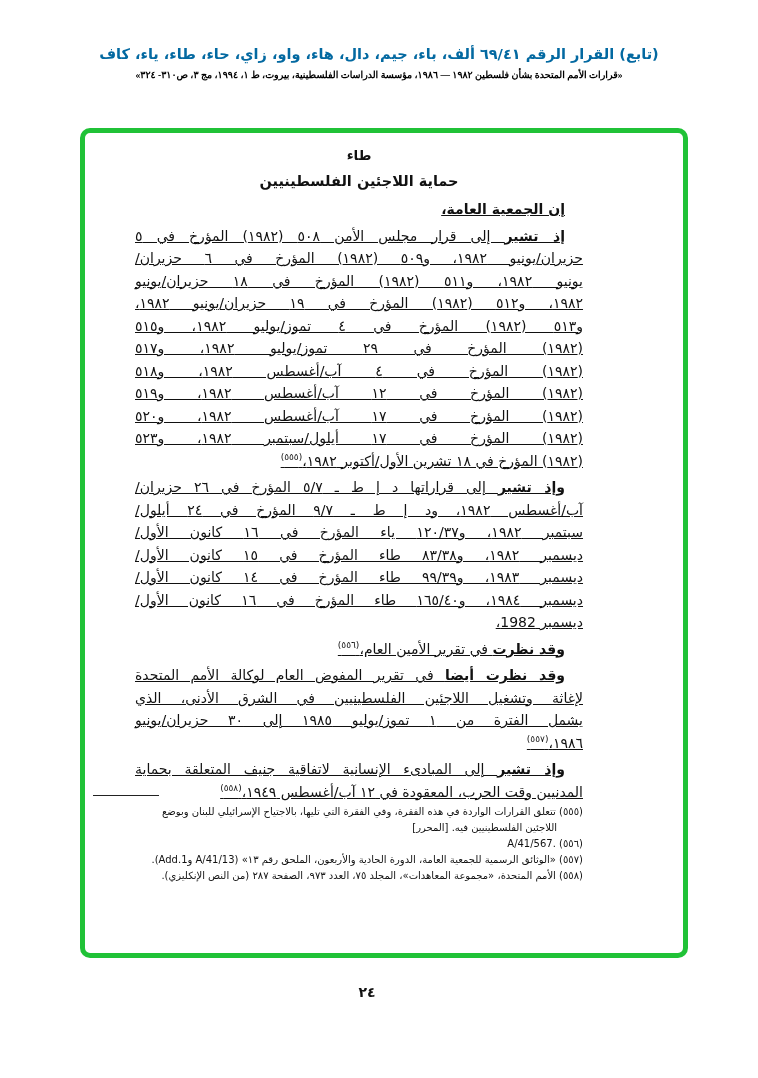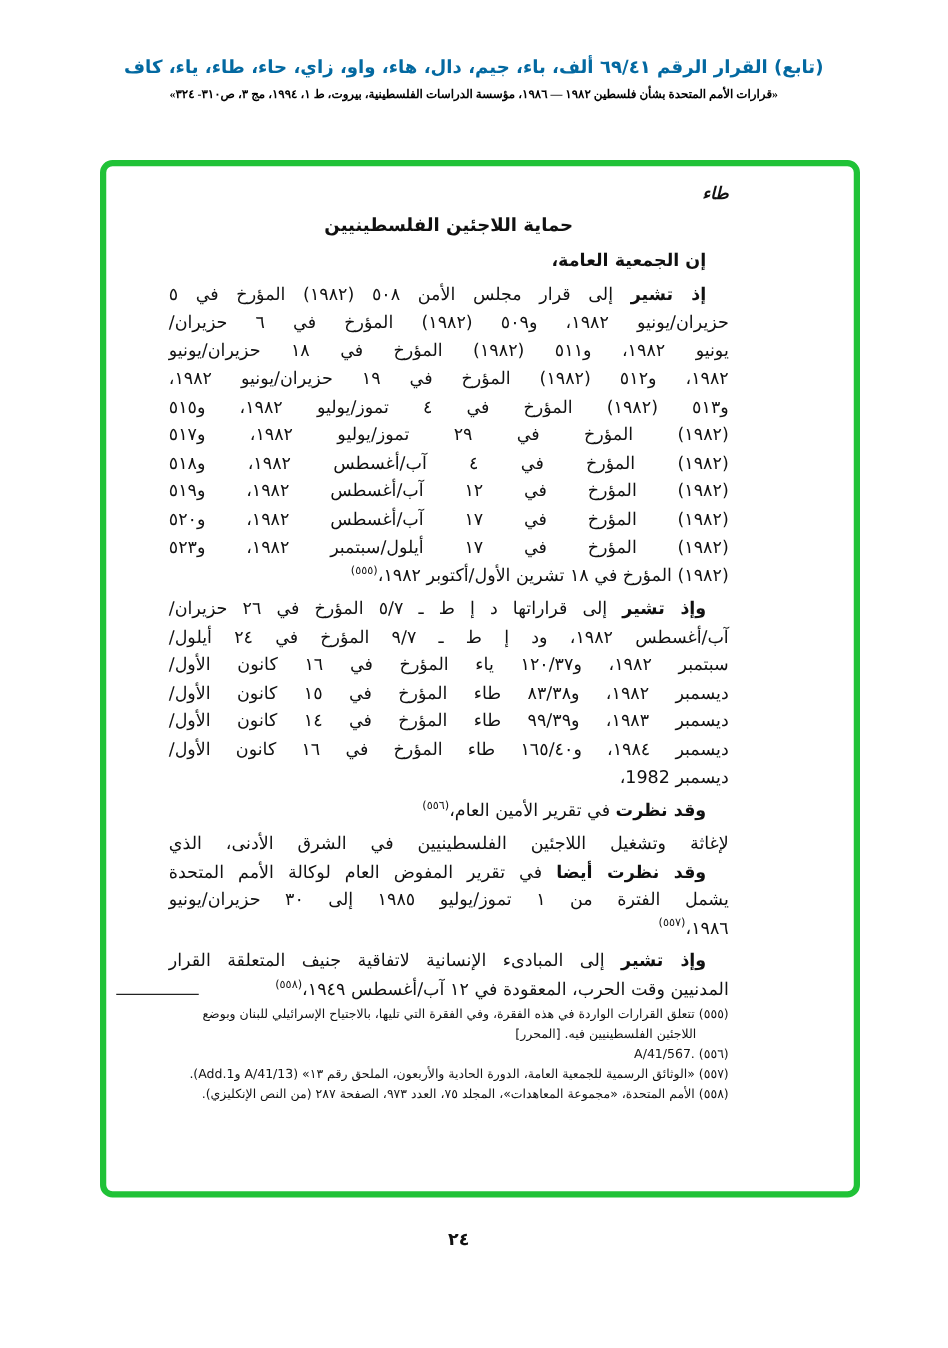--- a/index.html
+++ b/index.html
@@ -8,24 +8,24 @@
     font-family:"DejaVu Sans",sans-serif;color:#111;overflow:hidden;
   }
   .header{padding-top:46px;text-align:center;}
   .header-title{font-size:14.5px;font-weight:bold;color:#0369a1;}
   .header-source{font-size:9.5px;font-weight:bold;color:#000;margin-top:7px;font-family:Liberation Serif, serif;}
   .box{
     position:absolute;left:80px;top:128px;width:608px;height:830px;
     box-sizing:border-box;border:5px solid #20c237;border-radius:10px;
     padding:10px 100px 0 50px;overflow:hidden;
   }
-  .section-letter{text-align:right;font-weight:bold;font-size:13.5px;margin:4px 0 10px;font-style:italic;}
+  .section-letter{text-align:center;font-weight:bold;font-size:13.5px;margin:4px 0 10px;}
   .section-title{text-align:center;font-weight:bold;font-size:14.5px;margin:0 0 9px;}
   .para{margin:0 0 4px;font-size:14px;line-height:22.5px;}
-  .line{text-align:justify;text-align-last:justify;}
+  .line{text-align:justify;text-align-last:justify;text-decoration:underline;}
   .line.last{text-align:right;text-align-last:auto;}
   .line.ind{padding-right:18px;}
   .seg.b{font-weight:bold;}
   .sup{font-size:9px;vertical-align:6px;line-height:0;letter-spacing:0;}
   .fn-rule{width:66px;border-top:1.5px solid #222;height:0;margin:-12px auto 8px -42px;}
   .footnotes{font-size:10px;line-height:16px;color:#111;}
   .footnote{padding-right:26px;text-indent:-26px;text-align:right;}
   .footnote .ref{white-space:nowrap;}
   .page-number{
     position:absolute;top:984px;left:0;width:100%;text-align:center;
@@ -67,27 +67,27 @@
         <div class="line"><span class="seg">سبتمبر ١٩٨٢، و١٢٠/٣٧ ياء المؤرخ في ١٦ كانون الأول/</span></div>
         <div class="line"><span class="seg">ديسمبر ١٩٨٢، و٨٣/٣٨ طاء المؤرخ في ١٥ كانون الأول/</span></div>
         <div class="line"><span class="seg">ديسمبر ١٩٨٣، و٩٩/٣٩ طاء المؤرخ في ١٤ كانون الأول/</span></div>
         <div class="line"><span class="seg">ديسمبر ١٩٨٤، و١٦٥/٤٠ طاء المؤرخ في ١٦ كانون الأول/</span></div>
         <div class="line last"><span class="seg">ديسمبر 1982،</span></div>
       </div>
       <div class="para">
         <div class="line last ind"><span class="seg b">وقد نظرت</span><span class="seg"> في تقرير الأمين العام،</span><span class="seg sup">(٥٥٦)</span></div>
       </div>
       <div class="para">
+        <div class="line ind"><span class="seg b">وقد نظرت أيضا</span><span class="seg"> في تقرير المفوض العام لوكالة الأمم المتحدة</span></div>
         <div class="line"><span class="seg">لإغاثة وتشغيل اللاجئين الفلسطينيين في الشرق الأدنى، الذي</span></div>
-        <div class="line ind"><span class="seg b">وقد نظرت أيضا</span><span class="seg"> في تقرير المفوض العام لوكالة الأمم المتحدة</span></div>
         <div class="line"><span class="seg">يشمل الفترة من ١ تموز/يوليو ١٩٨٥ إلى ٣٠ حزيران/يونيو</span></div>
         <div class="line last"><span class="seg">١٩٨٦،</span><span class="seg sup">(٥٥٧)</span></div>
       </div>
       <div class="para">
-        <div class="line ind"><span class="seg b">وإذ تشير</span><span class="seg"> إلى المبادىء الإنسانية لاتفاقية جنيف المتعلقة القرار</span></div>
+        <div class="line ind"><span class="seg b">وإذ تشير</span><span class="seg"> إلى المبادىء الإنسانية لاتفاقية جنيف المتعلقة بحماية</span></div>
         <div class="line last"><span class="seg">المدنيين وقت الحرب، المعقودة في ١٢ آب/أغسطس ١٩٤٩،</span><span class="seg sup">(٥٥٨)</span></div>
       </div>
     </div>
 
   <div class="fn-rule"></div>
 
   <div class="footnotes" id="footnotes">
       <div class="footnote"><span class="ref">(٥٥٥) </span><span>تتعلق القرارات الواردة في هذه الفقرة، وفي الفقرة التي تليها، بالاجتياح الإسرائيلي للبنان وبوضع اللاجئين الفلسطينيين فيه. [المحرر]</span></div>
       <div class="footnote"><span class="ref">(٥٥٦) </span><span>A/41/567.‎</span></div>
       <div class="footnote"><span class="ref">(٥٥٧) </span><span>«الوثائق الرسمية للجمعية العامة، الدورة الحادية والأربعون، الملحق رقم ١٣» (A/41/13 وAdd.1).</span></div>

